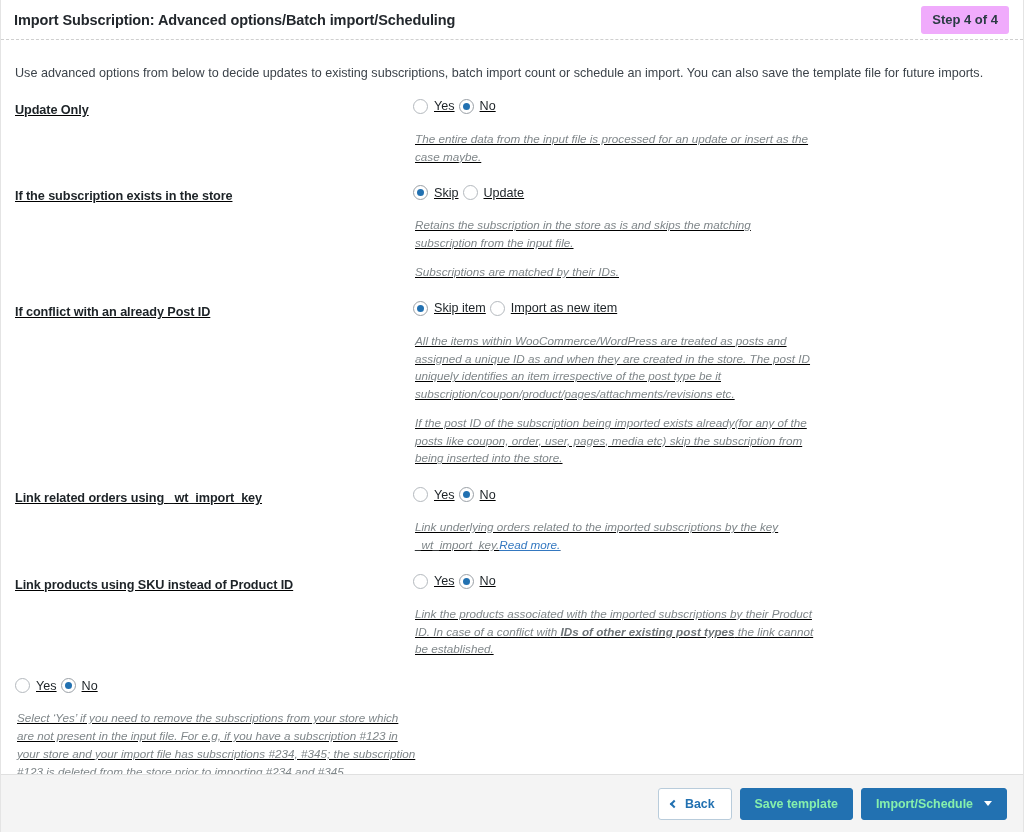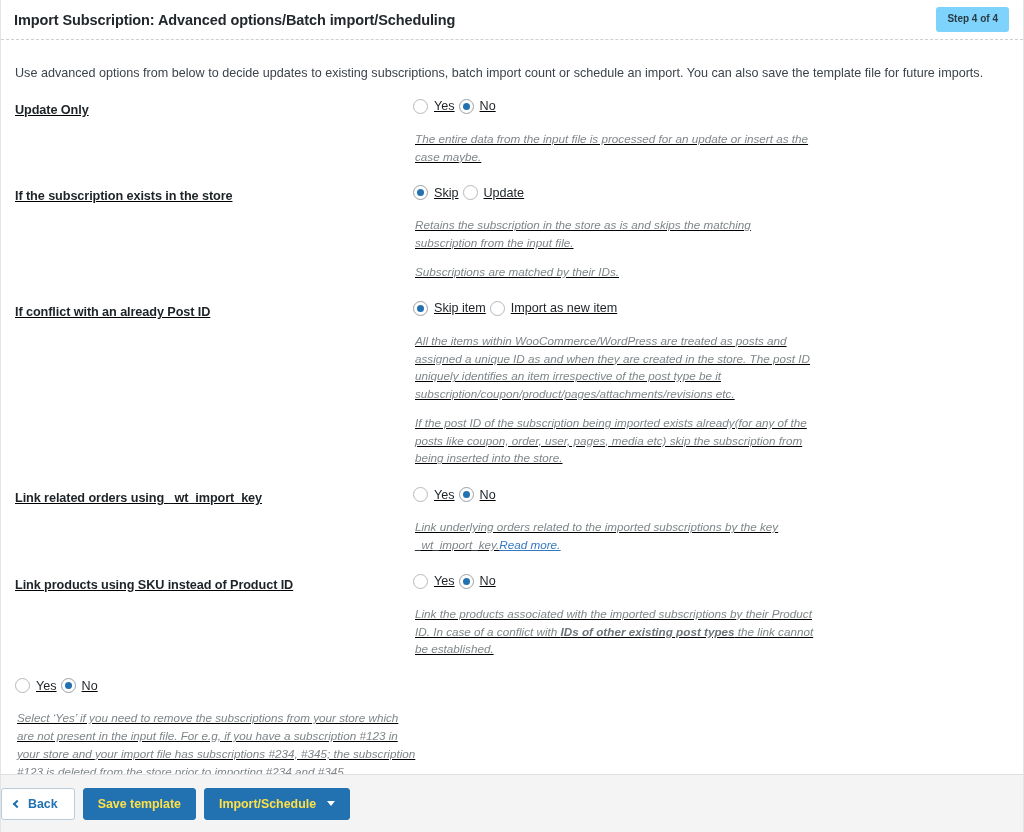--- a/index.html
+++ b/index.html
@@ -34,23 +34,23 @@
     border-bottom: 1px dashed #cfcfcf;
     background: #ffffff;
   }
   .header-title {
     font-size: 14.5px;
     font-weight: bold;
     color: #23282d;
     letter-spacing: -0.1px;
   }
   .step-badge {
-    background: #7dd3fc;
+    background: #f0abfc;
     color: #2b3b44;
-    font-size: 10px;
+    font-size: 13px;
     font-weight: bold;
     padding: 7px 11px 8px;
     border-radius: 3px;
     line-height: 1;
     white-space: nowrap;
   }
 
   
   .body {
     flex: 1 1 auto;
@@ -145,20 +145,21 @@
 
   .spacer-sm { height: 14px; }
 
   
   .footer {
     flex: 0 0 58px;
     background: #f4f4f4;
     border-top: 1px solid #e0e0e0;
     display: flex;
     align-items: center;
+    justify-content: flex-end;
     gap: 8px;
     padding: 0 16px 0 0;
   }
   .btn {
     font-family: "Liberation Sans", sans-serif;
     font-size: 12.4px;
     font-weight: bold;
     border-radius: 3px;
     height: 32px;
     padding: 0 14px;
@@ -170,21 +171,21 @@
     white-space: nowrap;
   }
   .btn-secondary {
     background: #ffffff;
     color: #2271b1;
     border: 1px solid #b9ccdb;
     padding: 0 16px 0 12px;
   }
   .btn-primary {
     background: #2271b1;
-    color: #fde047;
+    color: #86efac;
     border: 1px solid #2271b1;
   }
   .chev-left {
     display: inline-block;
     width: 6px; height: 6px;
     border-left: 2px solid #2271b1;
     border-bottom: 2px solid #2271b1;
     transform: rotate(45deg);
     margin-right: 1px;
   }

